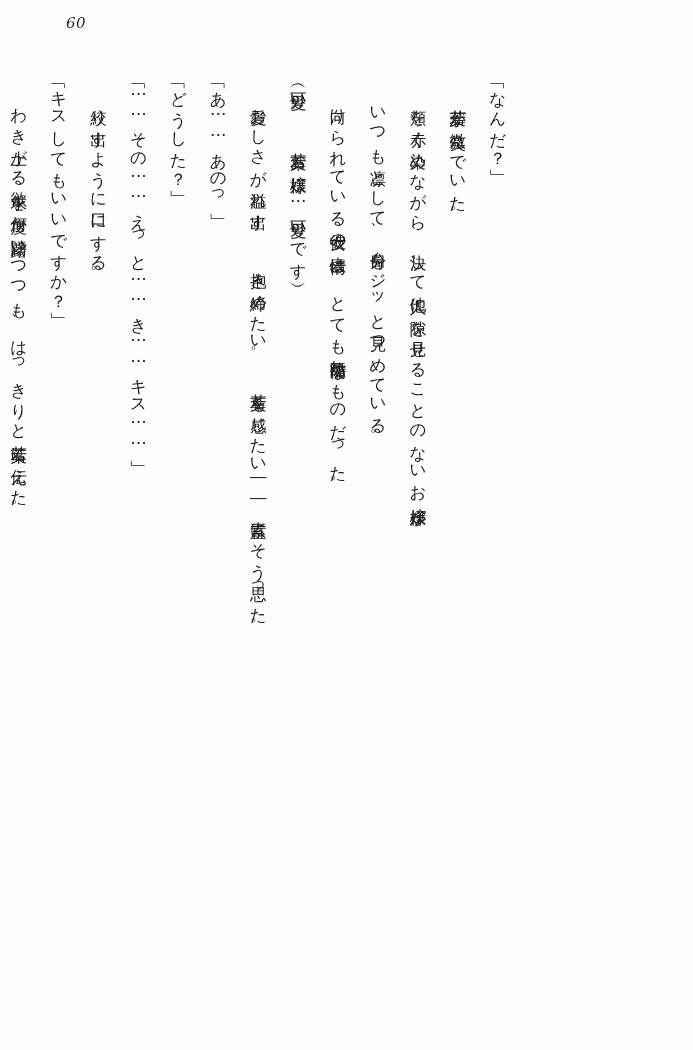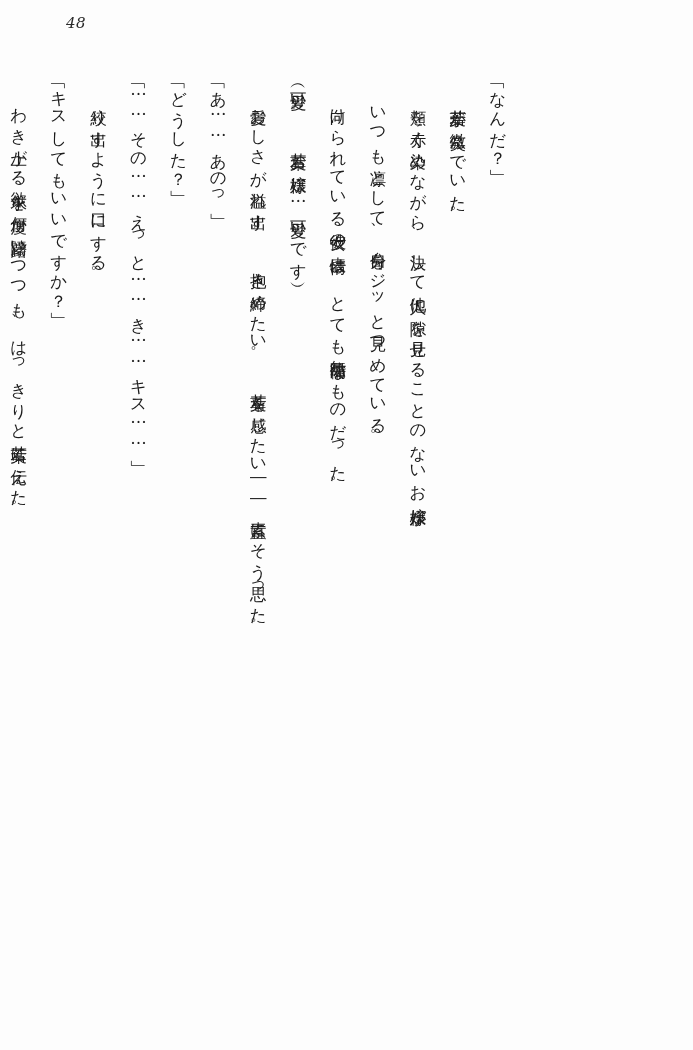--- a/index.html
+++ b/index.html
@@ -52,17 +52,17 @@
     height: 100%;
   }
   .para {
     text-indent: 0;
   }
 </style>
 </head>
 <body>
 
 <div class="page">
-  <div class="page-number">48</div>
+  <div class="page-number">60</div>
   <div class="text-block">
     
   <p class="para">「なんだ？」</p><p class="para">　若葉が微笑んでいた。</p><p class="para">　頬を赤く染めながら、決して他人に隙を見せることのないお嬢様が</p><p class="para">　いつも凛として、自分をジッと見つめている。</p><p class="para">　向けられている彼女の表情は、とても無防備なものだった。</p><p class="para">（可愛い。　若葉お嬢様……可愛いです）</p><p class="para">　愛おしさが溢れ出す。　抱き締めたい。　若葉を感じたい――素直にそう思った。</p><p class="para">「あ……あのっ」</p><p class="para">「どうした？」</p><p class="para">「……その……えっと……き……キス……」</p><p class="para">　絞り出すように口にする。</p><p class="para">「キスしてもいいですか？」</p><p class="para">　わき上がる欲求を何度か躊躇いつつも、はっきりと若葉に伝えた。</p></div>
 </div>
 
 </body></html>

